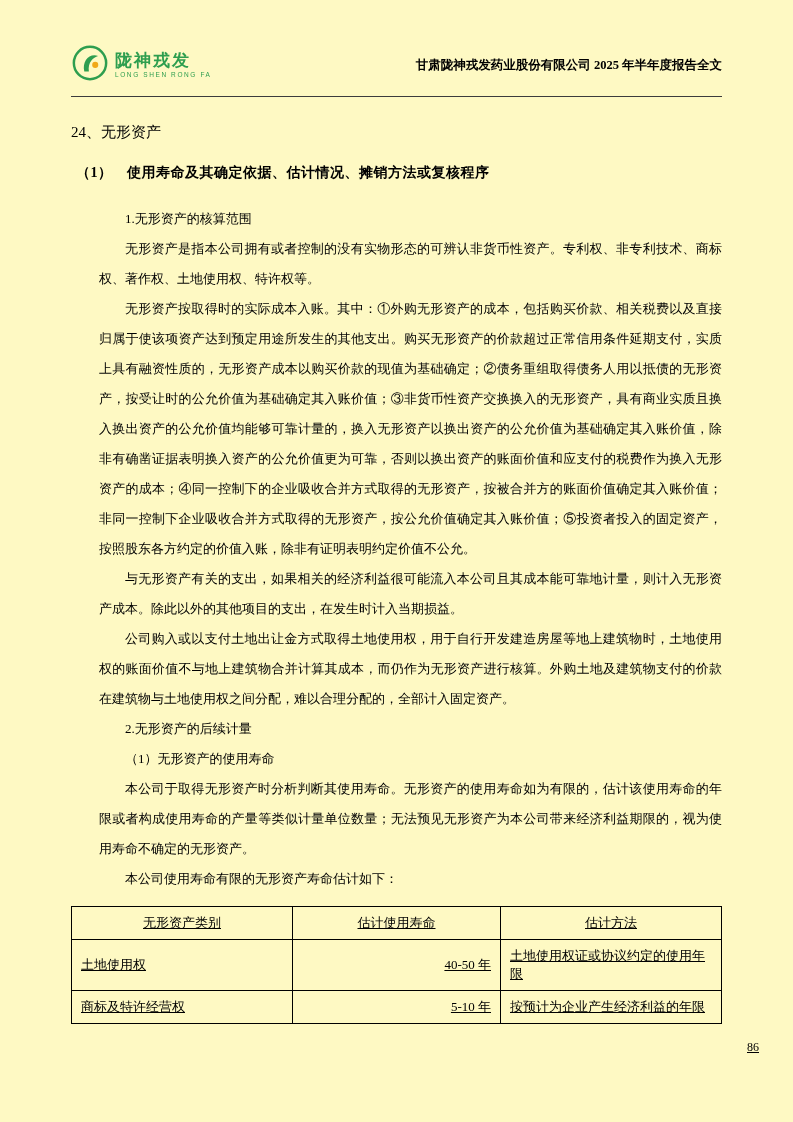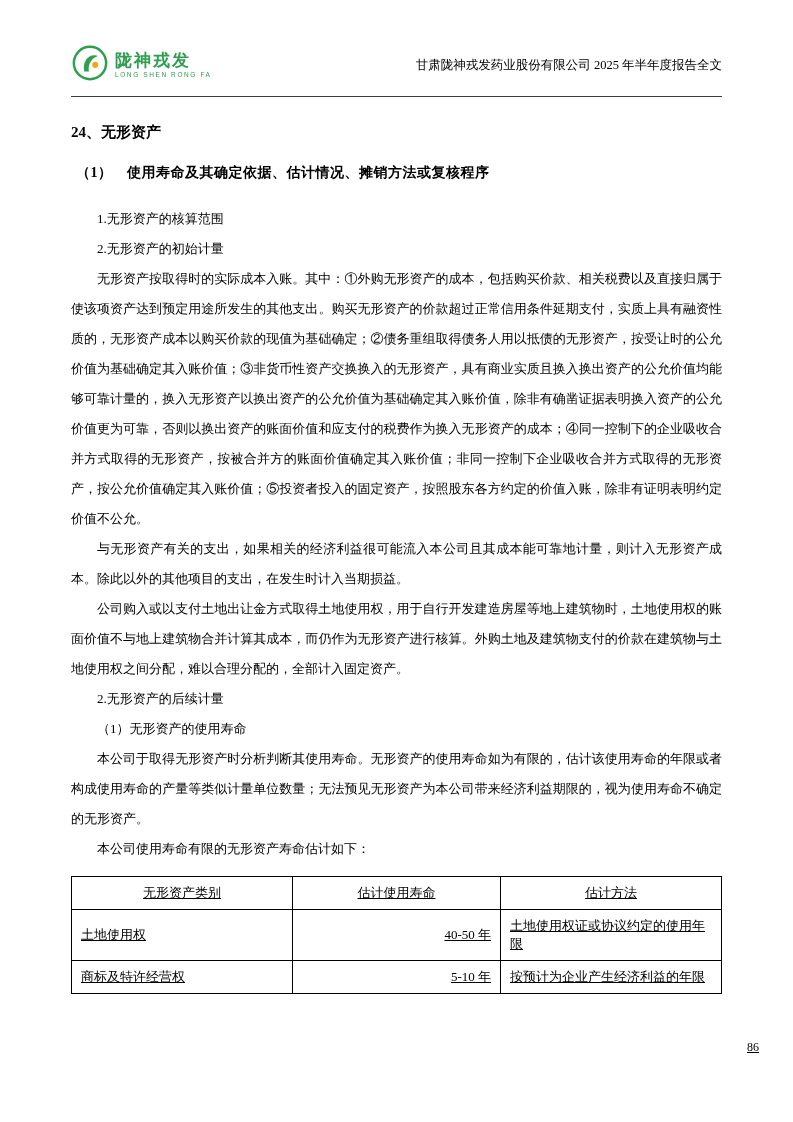--- a/index.html
+++ b/index.html
@@ -3,21 +3,21 @@
 <meta charset="utf-8">
 <style>
   * { margin: 0; padding: 0; box-sizing: border-box; }
   html, body { background: #e9e9e9; }
   body { display: flex; justify-content: center; }
 
   .page {
     position: relative;
     width: 793px;
     height: 1122px;
-    background: #ffffff;
+    background: #fef9c3;
     color: var(--text, #000);
     font-family: "Liberation Serif", "DejaVu Serif", serif;
     padding: 44px 71px 0 71px;
     overflow: hidden;
   }
 
   
   .header {
     display: flex;
     justify-content: space-between;
@@ -37,43 +37,44 @@
     margin-top: 3px;
     font-size: 6.5px;
     color: var(--brand-green, #2e9e4f);
     letter-spacing: 1.6px;
     font-family: "Liberation Sans", "DejaVu Sans", sans-serif;
   }
   .header-title {
     font-size: 12.5px;
     color: #000;
     white-space: nowrap;
+    font-weight: bold;
   }
   .header-rule {
     border: none;
     border-bottom: 1.5px solid var(--rule, #3c3c3c);
     margin-top: 10px;
   }
 
   
   .section-heading {
     margin-top: 26px;
     font-size: 15px;
-    font-weight: bold;
+    font-weight: normal;
   }
   .subsection-heading {
     margin-top: 22px;
     margin-left: 5px;
     font-size: 14px;
     font-weight: bold;
     letter-spacing: 0.5px;
   }
 
   
-  .body-text { margin-top: 22px; }
+  .body-text { margin-top: 22px; margin-left: 28px; }
   .body-text p {
     font-size: 13px;
     line-height: 30px;
     text-align: justify;
     text-indent: 2em;
     word-break: break-all;
   }
 
   
   table.useful-life {
@@ -129,21 +130,21 @@
     </div>
     <div class="header-title">甘肃陇神戎发药业股份有限公司 2025 年半年度报告全文</div>
   </div>
   <hr class="header-rule">
 
   <div class="section-heading">24、无形资产</div>
   <div class="subsection-heading">（1）　使用寿命及其确定依据、估计情况、摊销方法或复核程序</div>
 
   <div class="body-text">
     <p>1.无形资产的核算范围</p>
-    <p>2.无形资产的初始计量</p>
+    <p>无形资产是指本公司拥有或者控制的没有实物形态的可辨认非货币性资产。专利权、非专利技术、商标权、著作权、土地使用权、特许权等。</p>
     <p>无形资产按取得时的实际成本入账。其中：①外购无形资产的成本，包括购买价款、相关税费以及直接归属于使该项资产达到预定用途所发生的其他支出。购买无形资产的价款超过正常信用条件延期支付，实质上具有融资性质的，无形资产成本以购买价款的现值为基础确定；②债务重组取得债务人用以抵债的无形资产，按受让时的公允价值为基础确定其入账价值；③非货币性资产交换换入的无形资产，具有商业实质且换入换出资产的公允价值均能够可靠计量的，换入无形资产以换出资产的公允价值为基础确定其入账价值，除非有确凿证据表明换入资产的公允价值更为可靠，否则以换出资产的账面价值和应支付的税费作为换入无形资产的成本；④同一控制下的企业吸收合并方式取得的无形资产，按被合并方的账面价值确定其入账价值；非同一控制下企业吸收合并方式取得的无形资产，按公允价值确定其入账价值；⑤投资者投入的固定资产，按照股东各方约定的价值入账，除非有证明表明约定价值不公允。</p>
     <p>与无形资产有关的支出，如果相关的经济利益很可能流入本公司且其成本能可靠地计量，则计入无形资产成本。除此以外的其他项目的支出，在发生时计入当期损益。</p>
     <p>公司购入或以支付土地出让金方式取得土地使用权，用于自行开发建造房屋等地上建筑物时，土地使用权的账面价值不与地上建筑物合并计算其成本，而仍作为无形资产进行核算。外购土地及建筑物支付的价款在建筑物与土地使用权之间分配，难以合理分配的，全部计入固定资产。</p>
     <p>2.无形资产的后续计量</p>
     <p>（1）无形资产的使用寿命</p>
     <p>本公司于取得无形资产时分析判断其使用寿命。无形资产的使用寿命如为有限的，估计该使用寿命的年限或者构成使用寿命的产量等类似计量单位数量；无法预见无形资产为本公司带来经济利益期限的，视为使用寿命不确定的无形资产。</p>
     <p>本公司使用寿命有限的无形资产寿命估计如下：</p>
   </div>
 
   <table class="useful-life">

